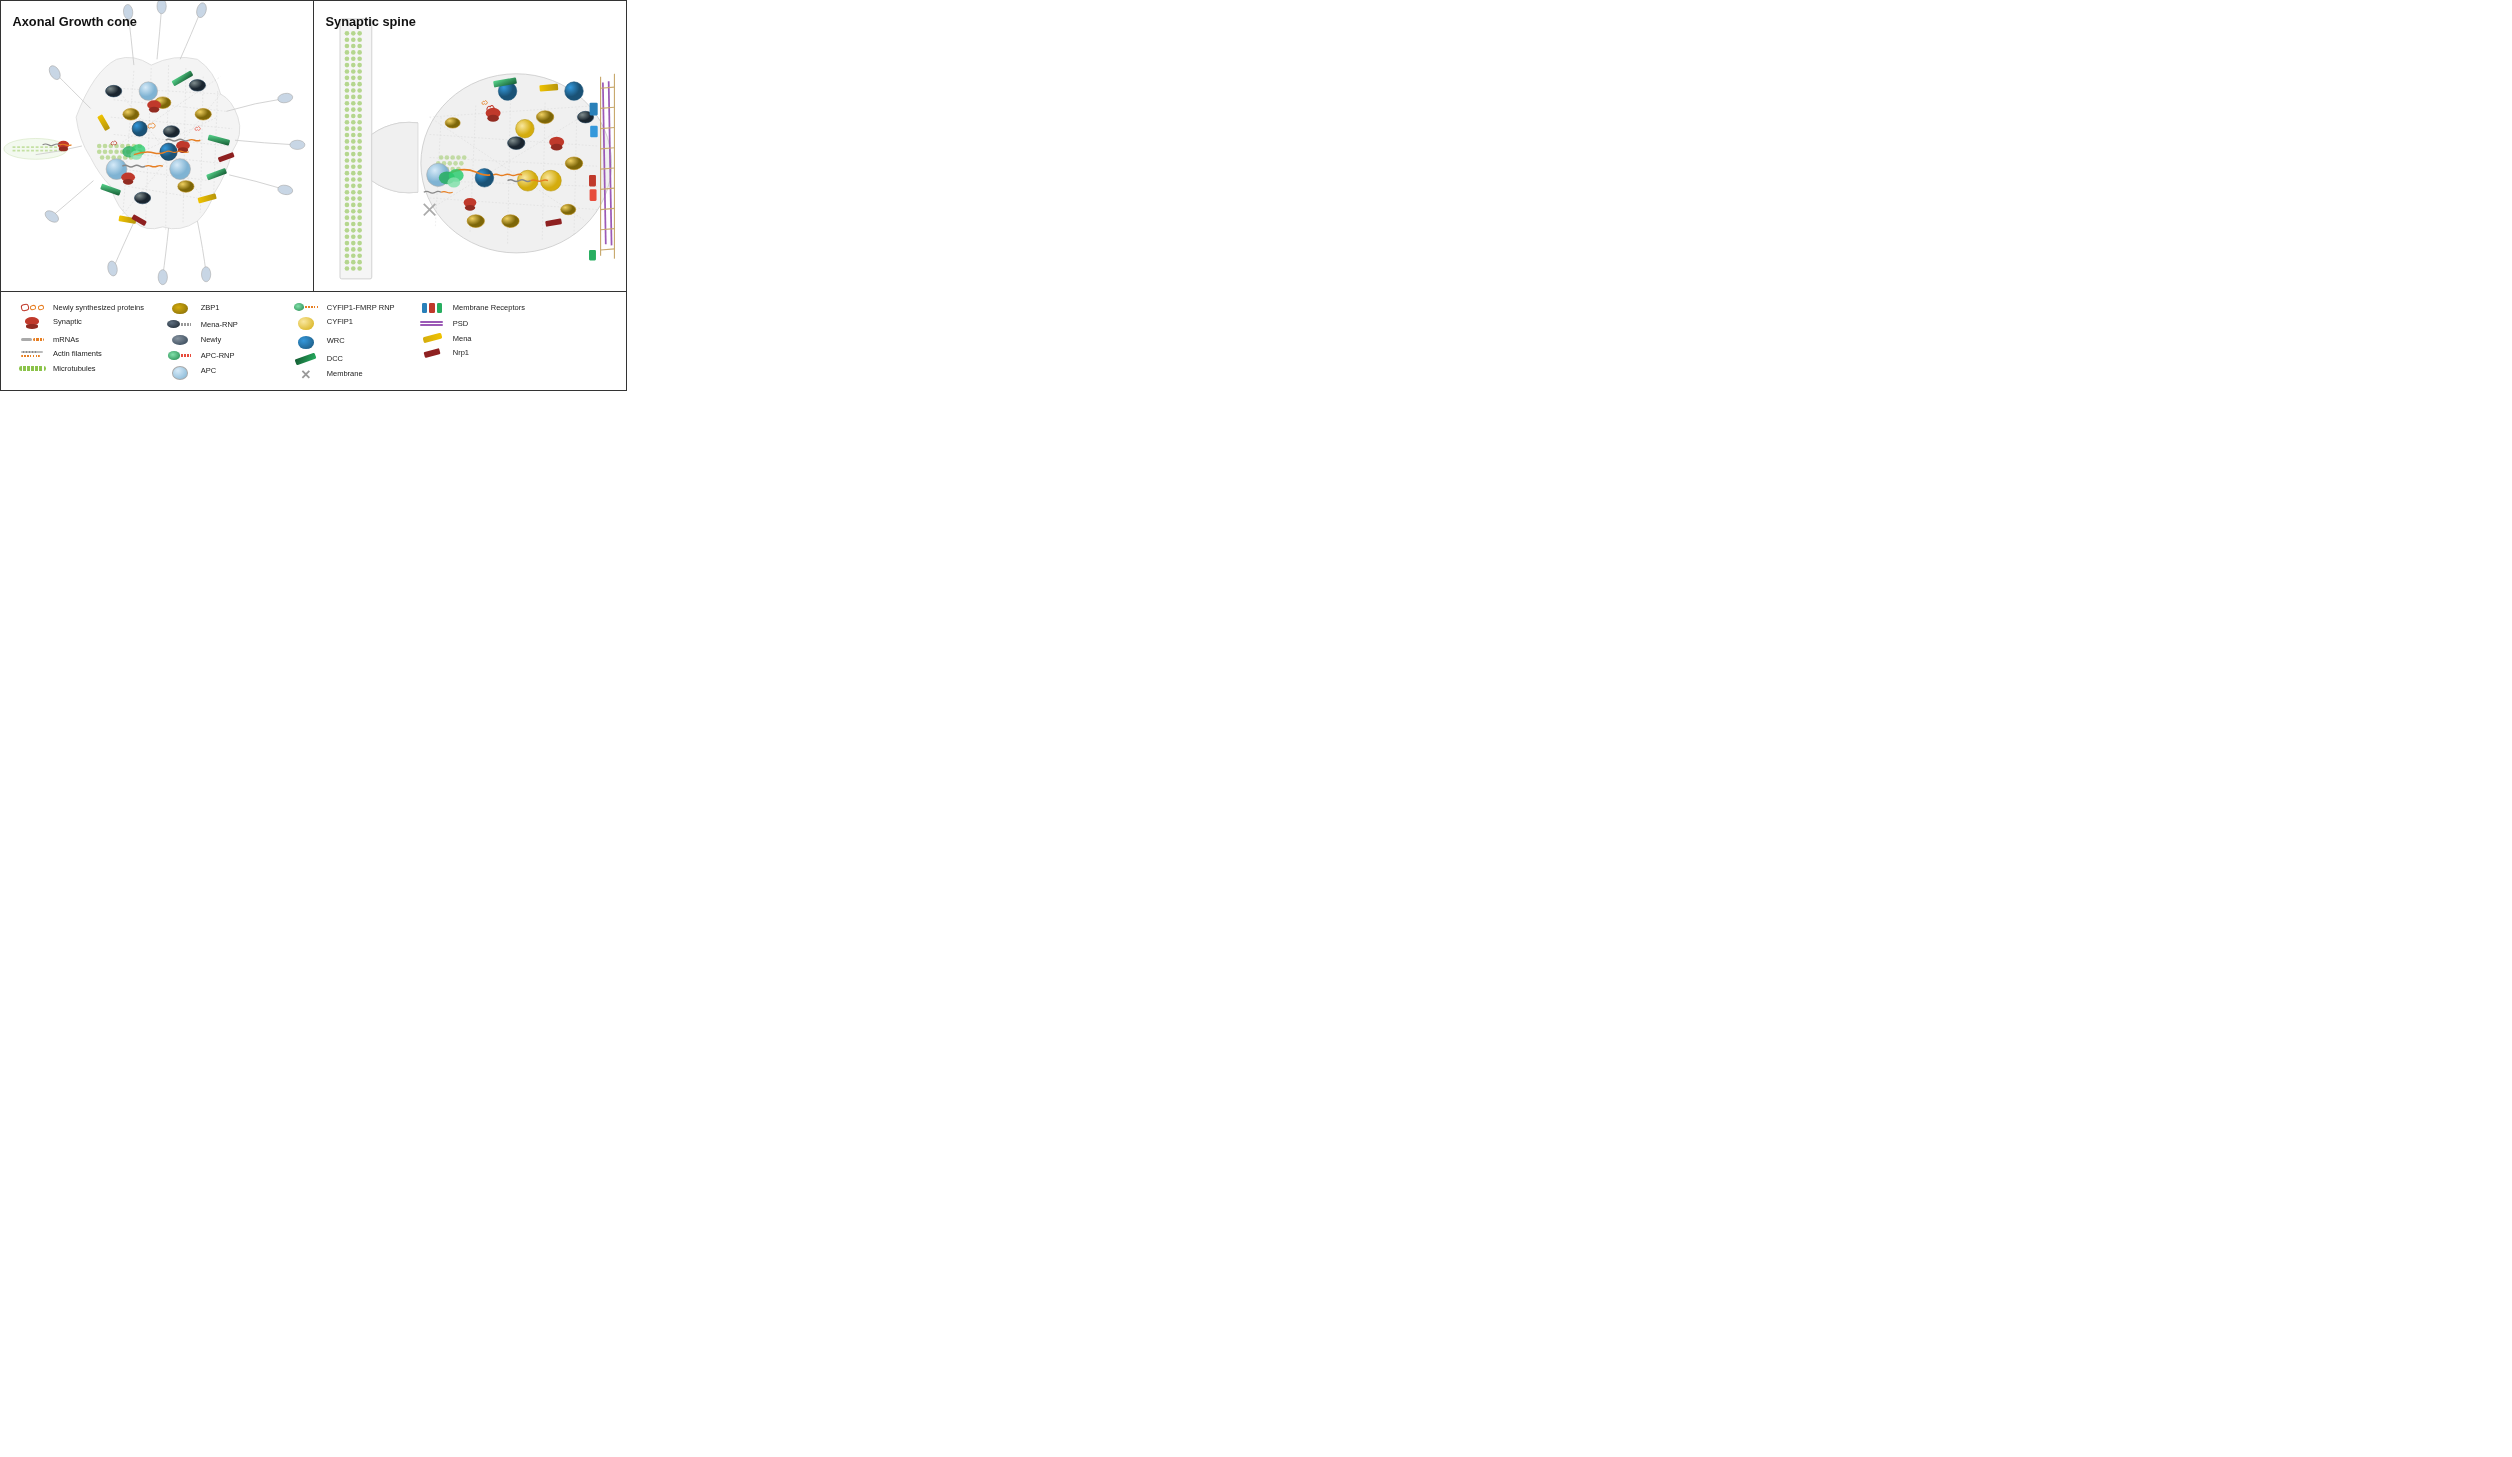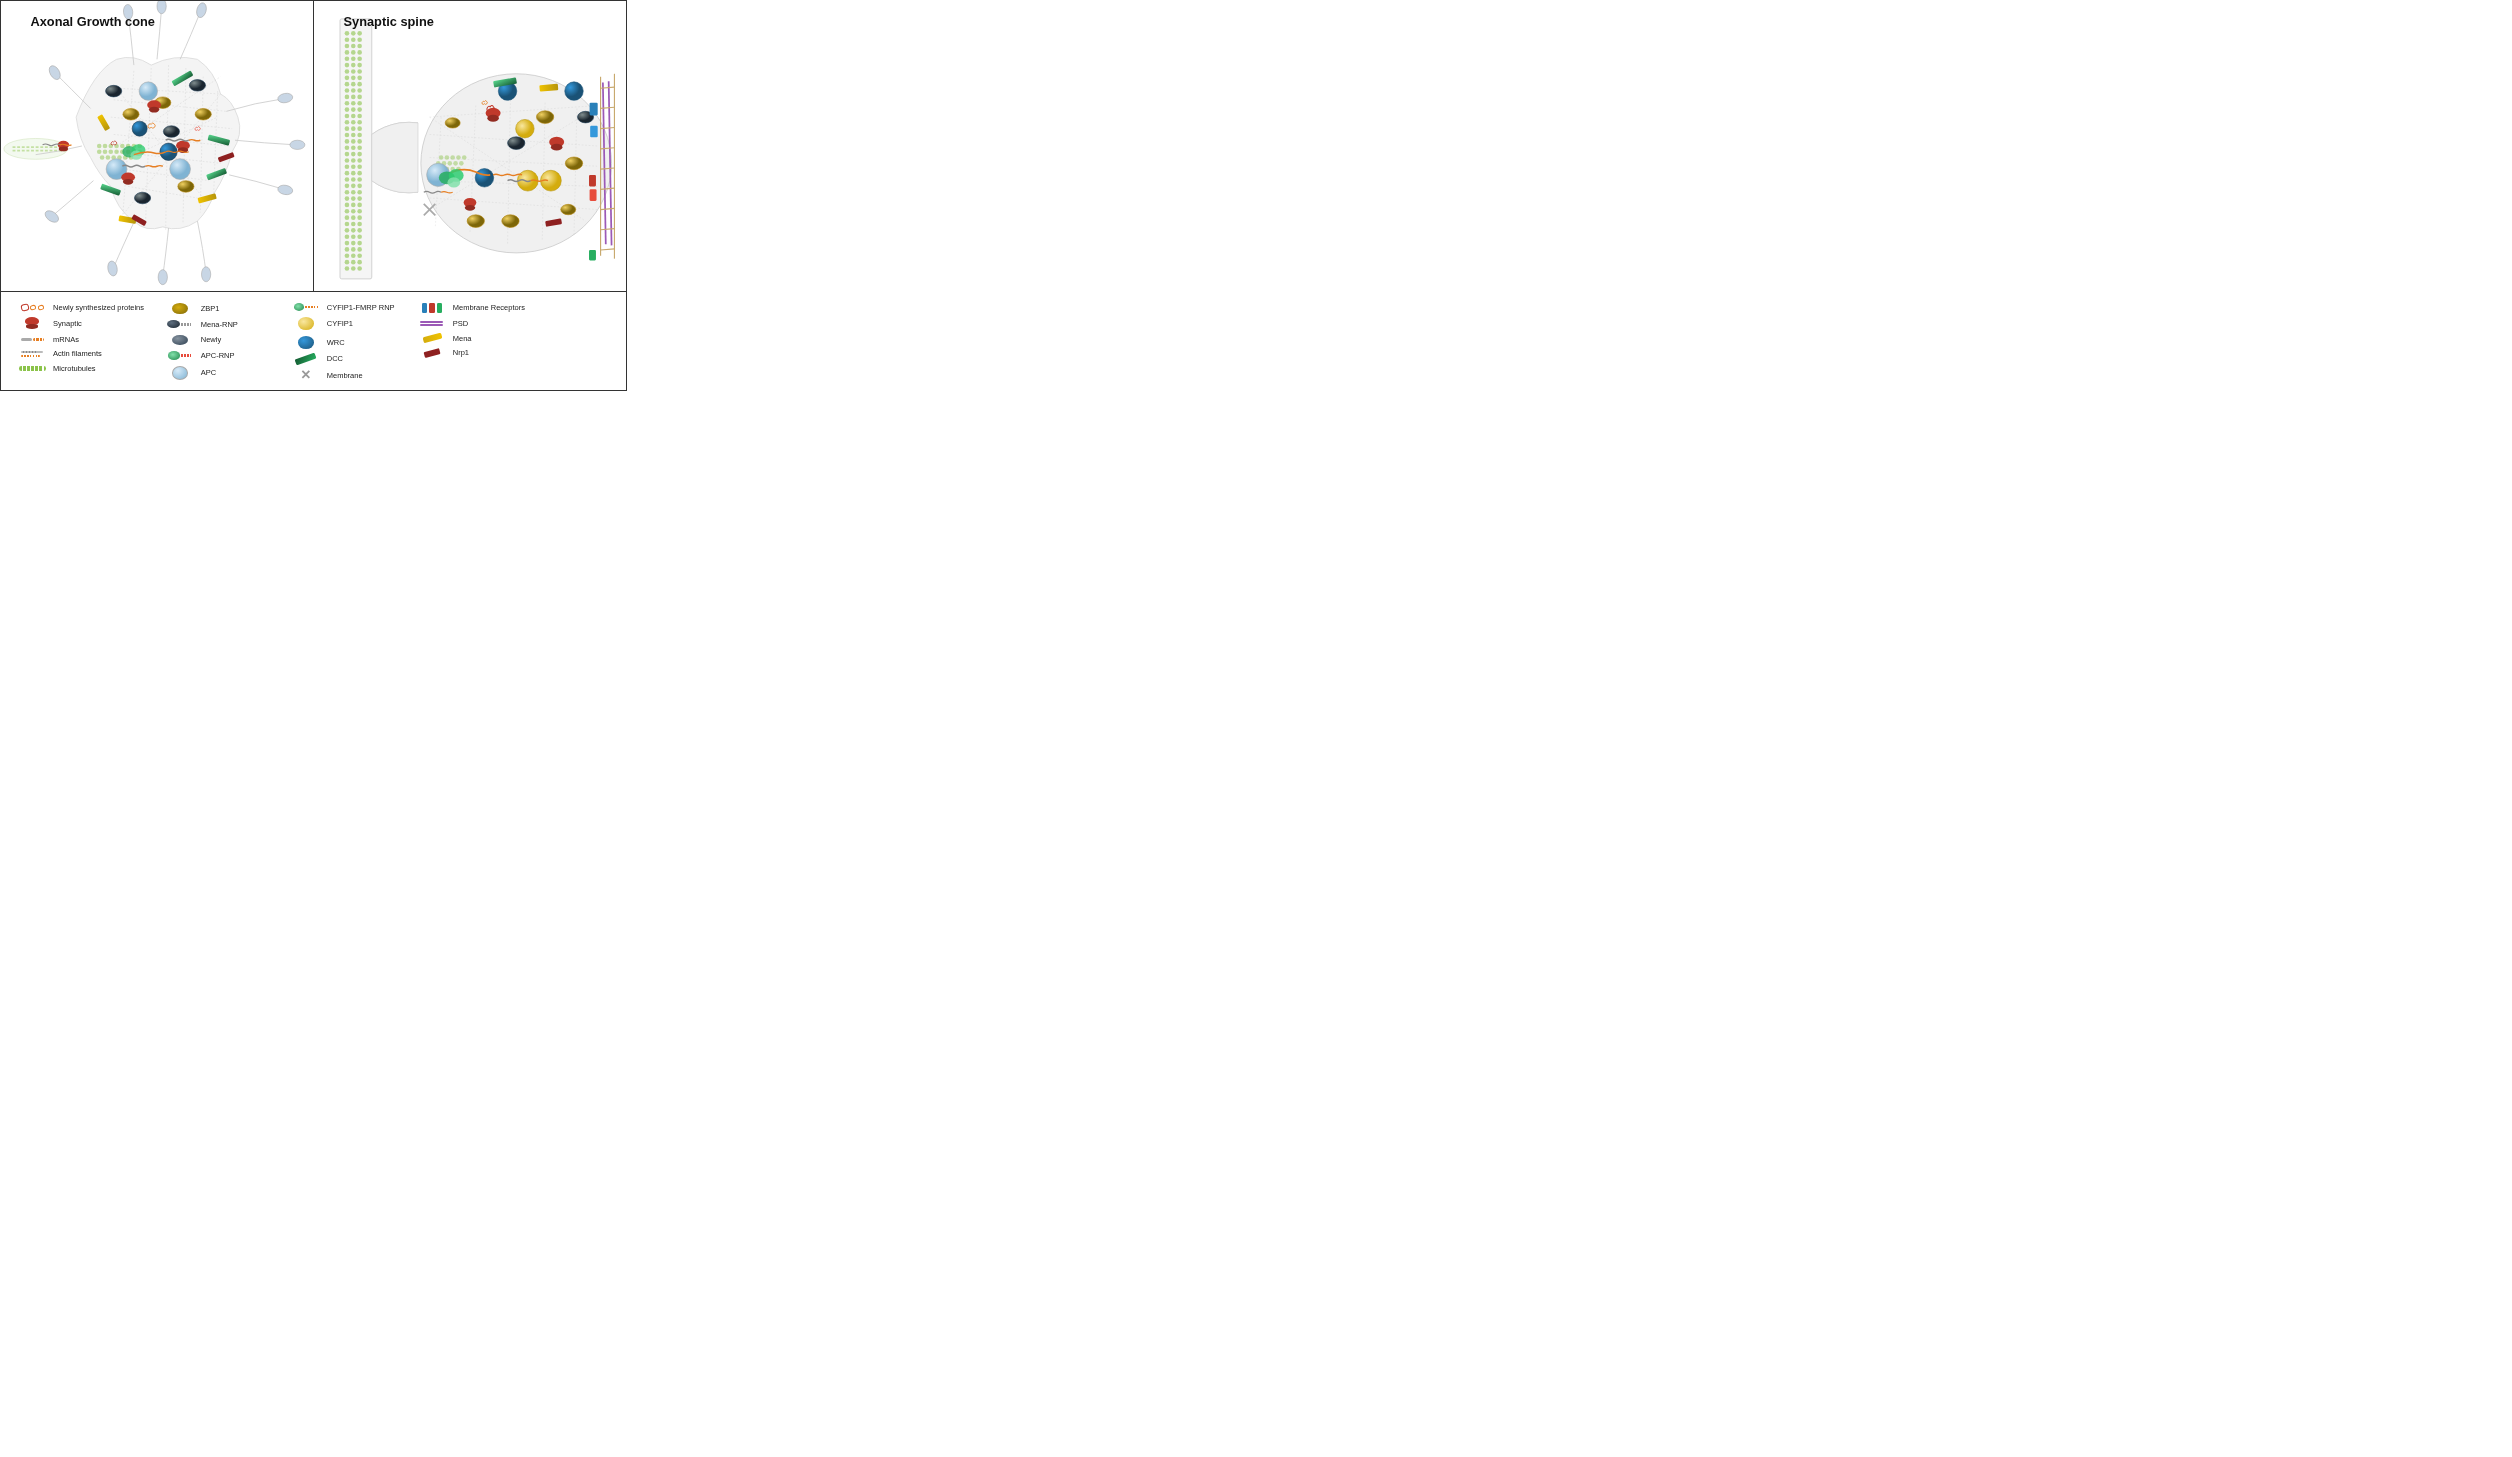--- a/index.html
+++ b/index.html
@@ -36,21 +36,21 @@
       border-right: 1.2px solid #333;
     }
 
     .panel-title {
       font-size: 12.8px;
       font-weight: bold;
       color: #111;
       padding: 8.1px 10.5px 0 10.5px;
       position: absolute;
       top: 4.6px;
-      left: 19px;
+      left: 1px;
       z-index: 10;
     }
 
     
     .diagram-svg {
       width: 100%;
       height: 100%;
       position: absolute;
       top: 0; left: 0;
     }
@@ -68,21 +68,20 @@
     .legend-column {
       display: flex;
       flex-direction: column;
       gap: 5.8px;
       margin-right: 21px;
       min-width: 105px;
     }
 
     .legend-item {
       display: flex;
-      align-items: center;
       gap: 5.8px;
     }
 
     .legend-icon {
       width: 30px;
       display: flex;
       align-items: center;
       justify-content: center;
       flex-shrink: 0;
     }

